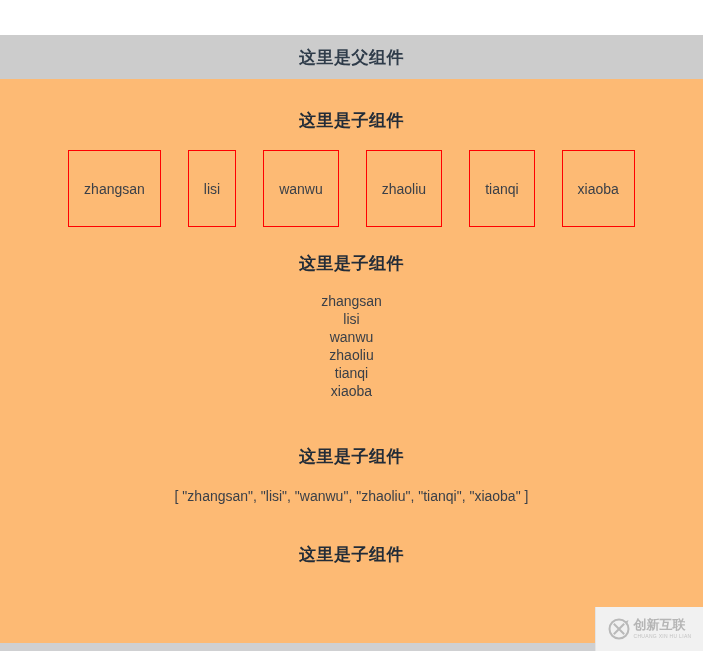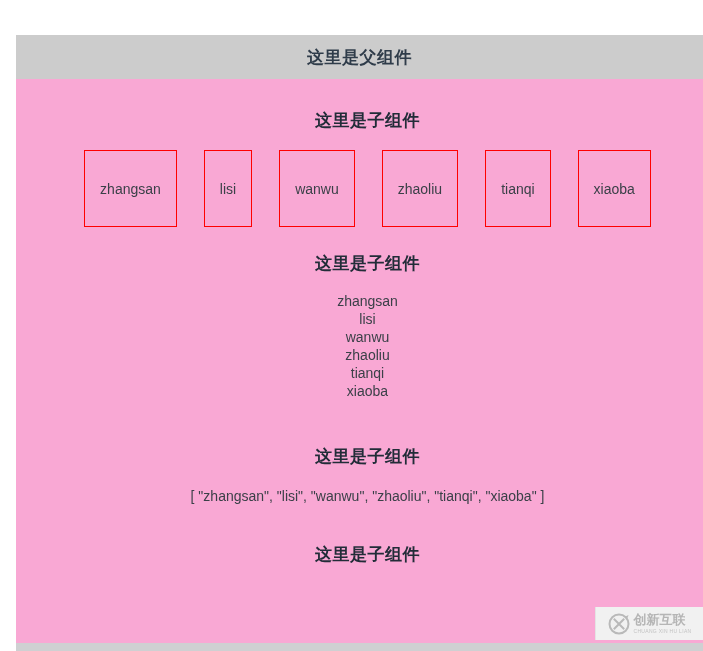--- a/index.html
+++ b/index.html
@@ -14,21 +14,20 @@
     font-family: "Liberation Sans", "DejaVu Sans", sans-serif;
     overflow: hidden;
     position: relative;
   }
 
   #page {
     width: 703px;
     height: 651px;
     position: relative;
     background: #ffffff;
-    padding-left: 16px;
   }
 
   
   .top-gap {
     height: 35px;
     background: #ffffff;
   }
 
   
   .parent-band {
@@ -41,21 +40,21 @@
   .parent-title {
     font-size: 17px;
     font-weight: bold;
     color: #2f3c4a;
     letter-spacing: 0.5px;
     line-height: 1;
   }
 
   
   .blue-area {
-    background: #f9a8d4;
+    background: #fdba74;
     height: 564px;
     width: 703px;
     position: relative;
     overflow: hidden;
   }
 
   .child-title {
     font-size: 17px;
     font-weight: bold;
     color: #222c38;
@@ -123,21 +122,21 @@
     height: 8px;
     background: #cfd0d2;
   }
 
   
   .watermark {
     position: absolute;
     right: 0;
     top: 607px;
     width: 108px;
-    height: 33px;
+    height: 44px;
     background: #f1f1f1;
     display: flex;
     align-items: center;
     justify-content: center;
     gap: 4px;
     z-index: 5;
     border-left: 1px solid #e4e4e4;
   }
   .wm-logo {
     width: 22px;

